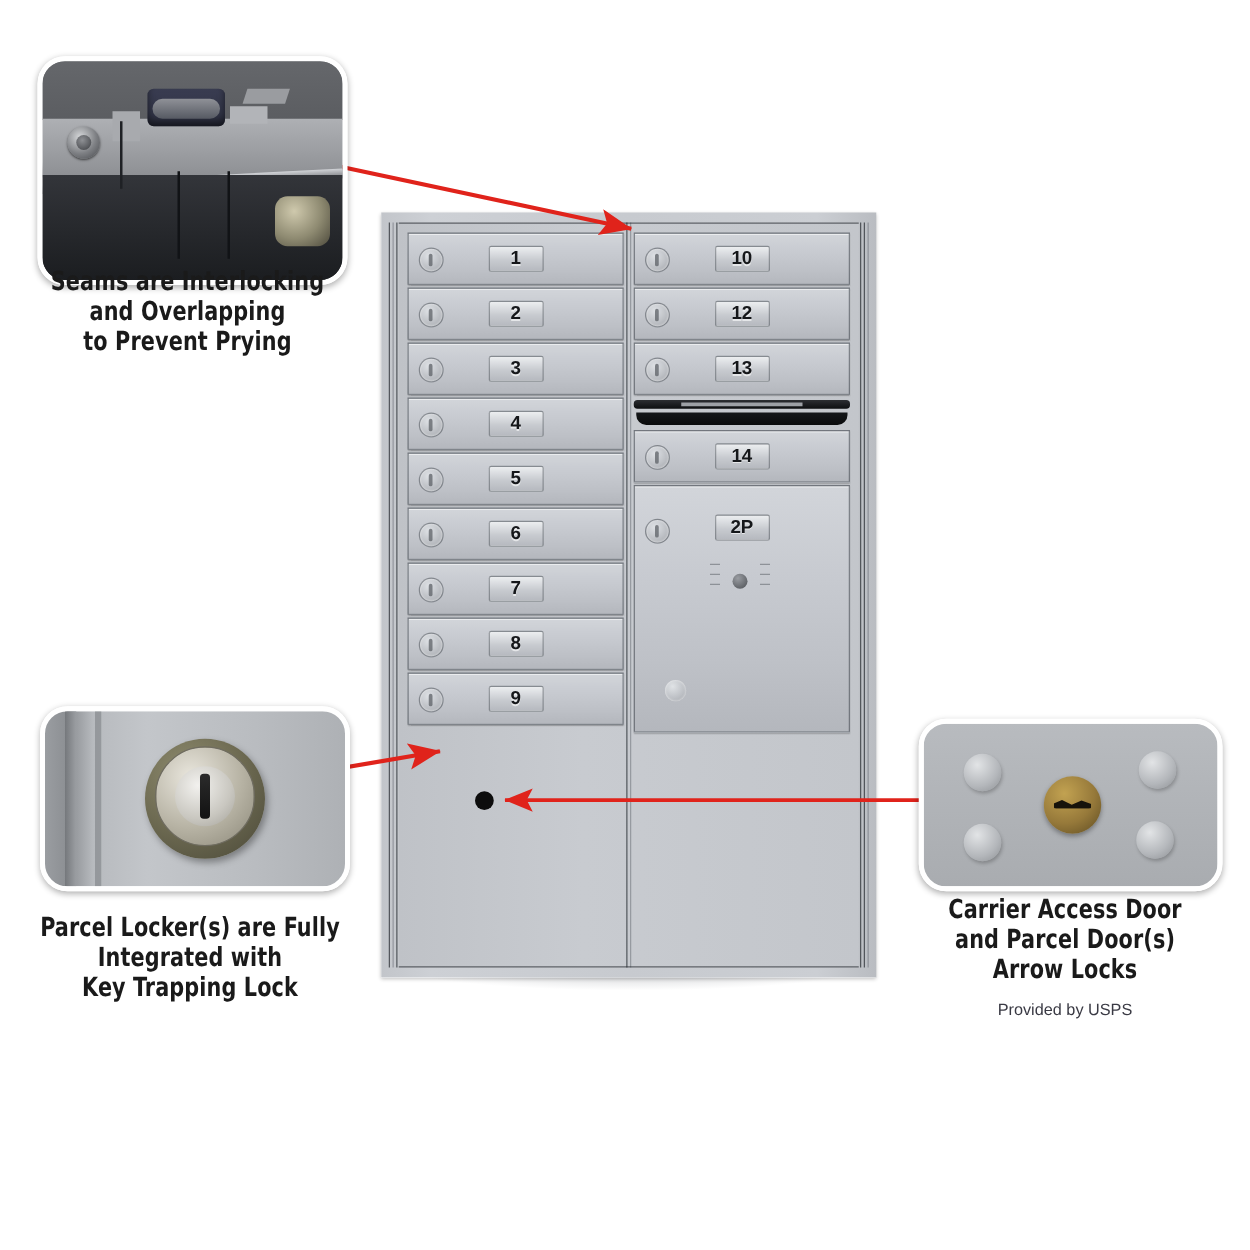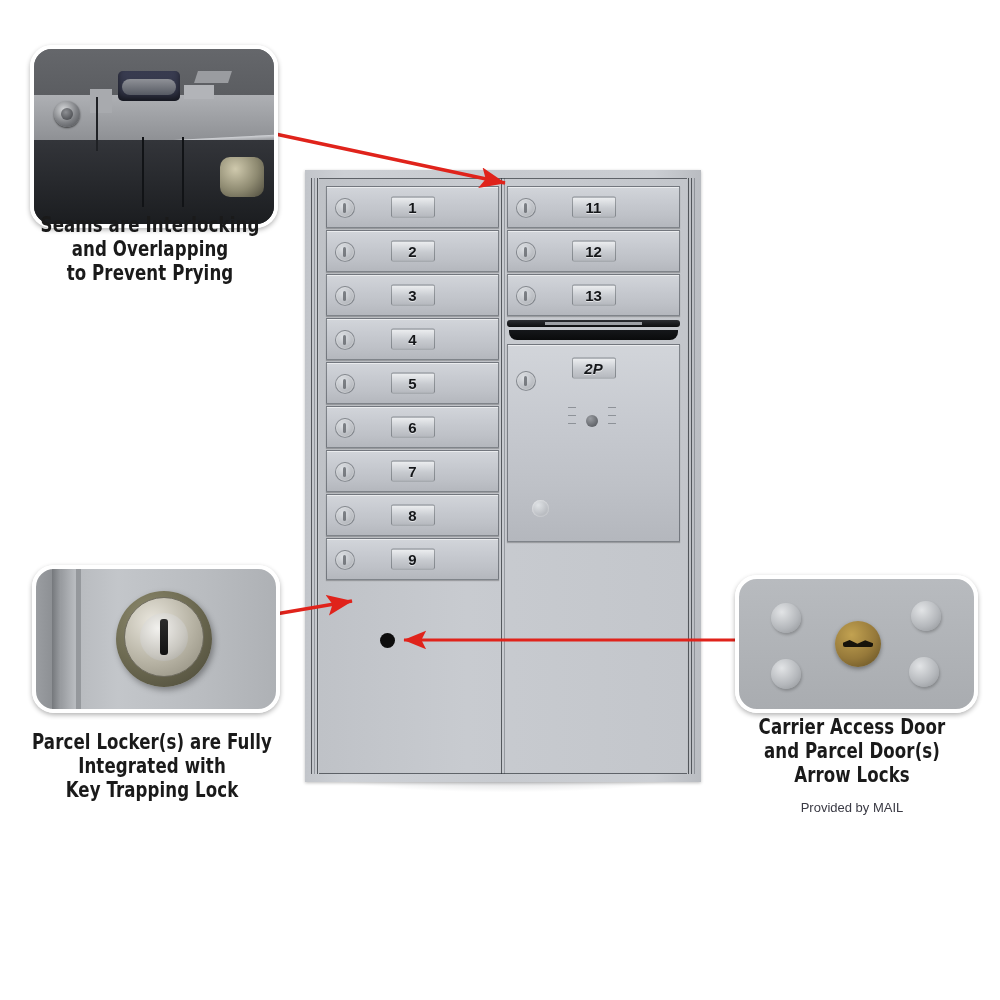--- a/index.html
+++ b/index.html
@@ -130,21 +130,21 @@
      background:linear-gradient(180deg,#e8eaec,#c9ccd1);
      border:1px solid rgba(70,75,82,.55);}
   .placard .pl-main{font-family:"Liberation Sans",sans-serif;font-weight:bold;font-size:12px;
      letter-spacing:.3px;color:#131518;line-height:12px;}
   .placard .pl-sub{font-family:"Liberation Sans",sans-serif;font-size:3.6px;letter-spacing:.2px;
      color:#3b3e44;line-height:4.6px;margin-top:1px;}
 
   
   .door.parcel{height:196px;}
   .door.parcel .lock{top:26px;margin-top:0;}
-  .door.parcel .numplate{top:23px;left:50%;transform:translate(-50%,-50%);font-style:italic;}
+  .door.parcel .numplate{top:33px;left:50%;transform:translate(-50%,-50%);}
   .pd-arrowlock{position:absolute;left:78px;top:70px;width:12px;height:12px;border-radius:50%;
      background:radial-gradient(circle at 36% 30%,#9a9da2,#6b6e73 60%,#4d5055 100%);}
   .pd-vent{position:absolute;width:8px;height:1px;background:rgba(110,115,122,.65);}
   .pd-button{position:absolute;left:24px;bottom:24px;width:17px;height:17px;border-radius:50%;
      background:radial-gradient(circle at 36% 30%,#e0e3e6,#bcbfc4 60%,#a2a5aa 100%);
      box-shadow:inset 0 0 2px rgba(255,255,255,.8);}
 </style>
 </head>
 <body>
 
@@ -199,33 +199,37 @@
             <div class="numplate">8</div>
           </div>
           <div class="door tenant">
             <div class="lock"></div>
             <div class="numplate">9</div>
           </div>
         </div>
       <div class="column" id="column-right">
           <div class="door tenant">
             <div class="lock"></div>
-            <div class="numplate">11</div>
+            <div class="numplate">10</div>
           </div>
           <div class="door tenant">
             <div class="lock"></div>
             <div class="numplate">12</div>
           </div>
           <div class="door tenant">
             <div class="lock"></div>
             <div class="numplate">13</div>
           </div>
           <div class="mailslot">
             <div class="lip"></div>
             <div class="mouth"></div>
+          </div>
+          <div class="door tenant">
+            <div class="lock"></div>
+            <div class="numplate">14</div>
           </div>
           <div class="door parcel">
             <div class="lock"></div>
             <div class="numplate">2P</div>
             <div class="pd-arrowlock"></div>
             <div class="pd-vent" style="left: 60px; top: 62px;"></div>
             <div class="pd-vent" style="left: 60px; top: 70px;"></div>
             <div class="pd-vent" style="left: 60px; top: 78px;"></div>
             <div class="pd-vent" style="left: 100px; top: 62px;"></div>
             <div class="pd-vent" style="left: 100px; top: 70px;"></div>
@@ -288,16 +292,16 @@
     <div class="photo" id="photo-arrow-lock">
       <div class="al-rivet al-r1"></div>
       <div class="al-rivet al-r2"></div>
       <div class="al-rivet al-r3"></div>
       <div class="al-rivet al-r4"></div>
       <div class="al-cyl"></div>
     </div>
     <div class="cap" style="left:712px;top:715px;width:280px">Carrier Access Door
 and Parcel Door(s)
 Arrow Locks</div>
-    <div class="subcap" style="left:712px;top:800px;width:280px">Provided by MAIL</div>
+    <div class="subcap" style="left:712px;top:800px;width:280px">Provided by USPS</div>
   </div>
 
 </div>
 
 </body></html>

